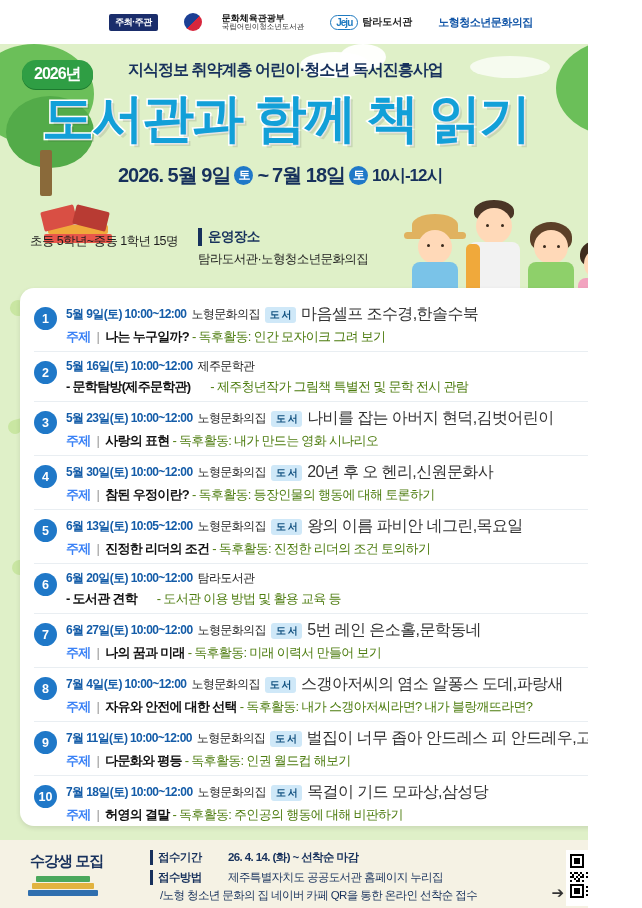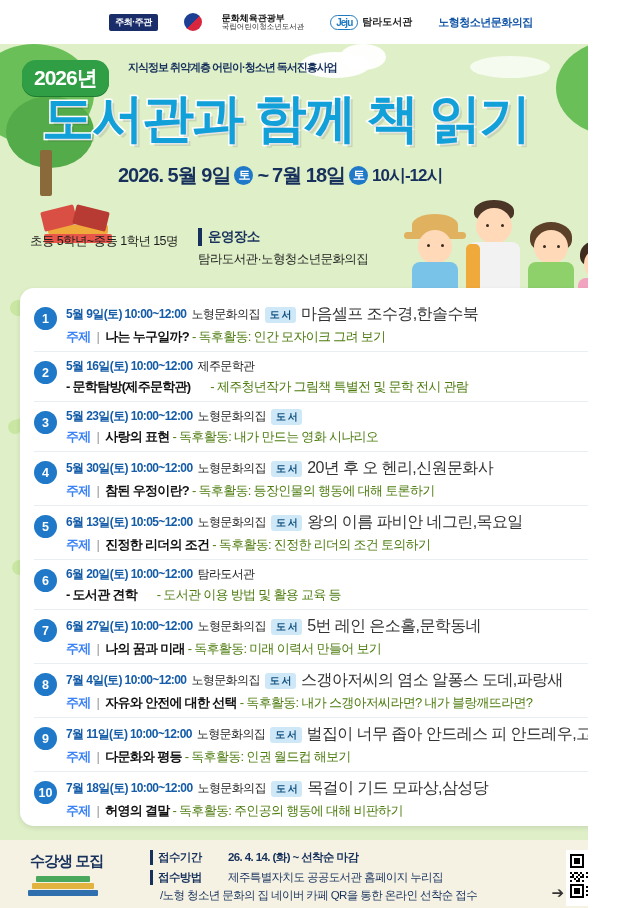--- a/index.html
+++ b/index.html
@@ -47,27 +47,27 @@
   .trunk{position:absolute;background:#8a6a3a;border-radius:2px;}
   .cloud{position:absolute;background:#fff;border-radius:50%;opacity:.95;}
   .leafdot{position:absolute;background:#c9e6a2;border-radius:50% 0 50% 50%;}
 
   
   .header{
     position:absolute;left:0;top:44px;width:642px;height:154px;
   }
   .yearbadge{
     position:absolute;left:22px;top:16px;
-    background:#2f9e44;color:#fff;font-size:21px;font-weight:bold;
+    background:#2f9e44;color:#fff;font-size:16px;font-weight:bold;
     padding:4px 12px;border-radius:14px;letter-spacing:-1px;
     box-shadow:0 1px 0 #1d7a2f;
   }
   .subtitle{
     position:absolute;left:128px;top:16px;
-    font-size:11px;font-weight:bold;color:#17315c;letter-spacing:-1px;
+    font-size:16px;font-weight:bold;color:#17315c;letter-spacing:-1px;
   }
   .maintitle{
     position:absolute;left:42px;top:46px;width:560px;
     font-size:52px;font-weight:bold;color:#12a0d8;
     letter-spacing:-2px;line-height:1.08;
     -webkit-text-stroke:3px #ffffff;
     paint-order:stroke fill;
     text-shadow:3px 3px 0 rgba(0,0,0,.10);
   }
   .daterow{
@@ -309,20 +309,21 @@
         </div>
       </div>
 
       <div class="srow">
         <div class="num">3</div>
         <div class="rbody">
           <div class="line1">
             <span class="when">5월 23일(토) 10:00~12:00</span>
             <span class="place">노형문화의집</span>
             <span class="bookchip">도 서</span>
+            <span class="bookname">나비를 잡는 아버지 현덕,김벗어린이</span>
           </div>
           <div class="line2">
             <span class="tlabel">주제</span>
             <span class="sep">|</span>
             <span class="topic">사랑의 표현</span>
             <span class="act">- 독후활동: 내가 만드는 영화 시나리오</span>
           </div>
         </div>
       </div>
 

